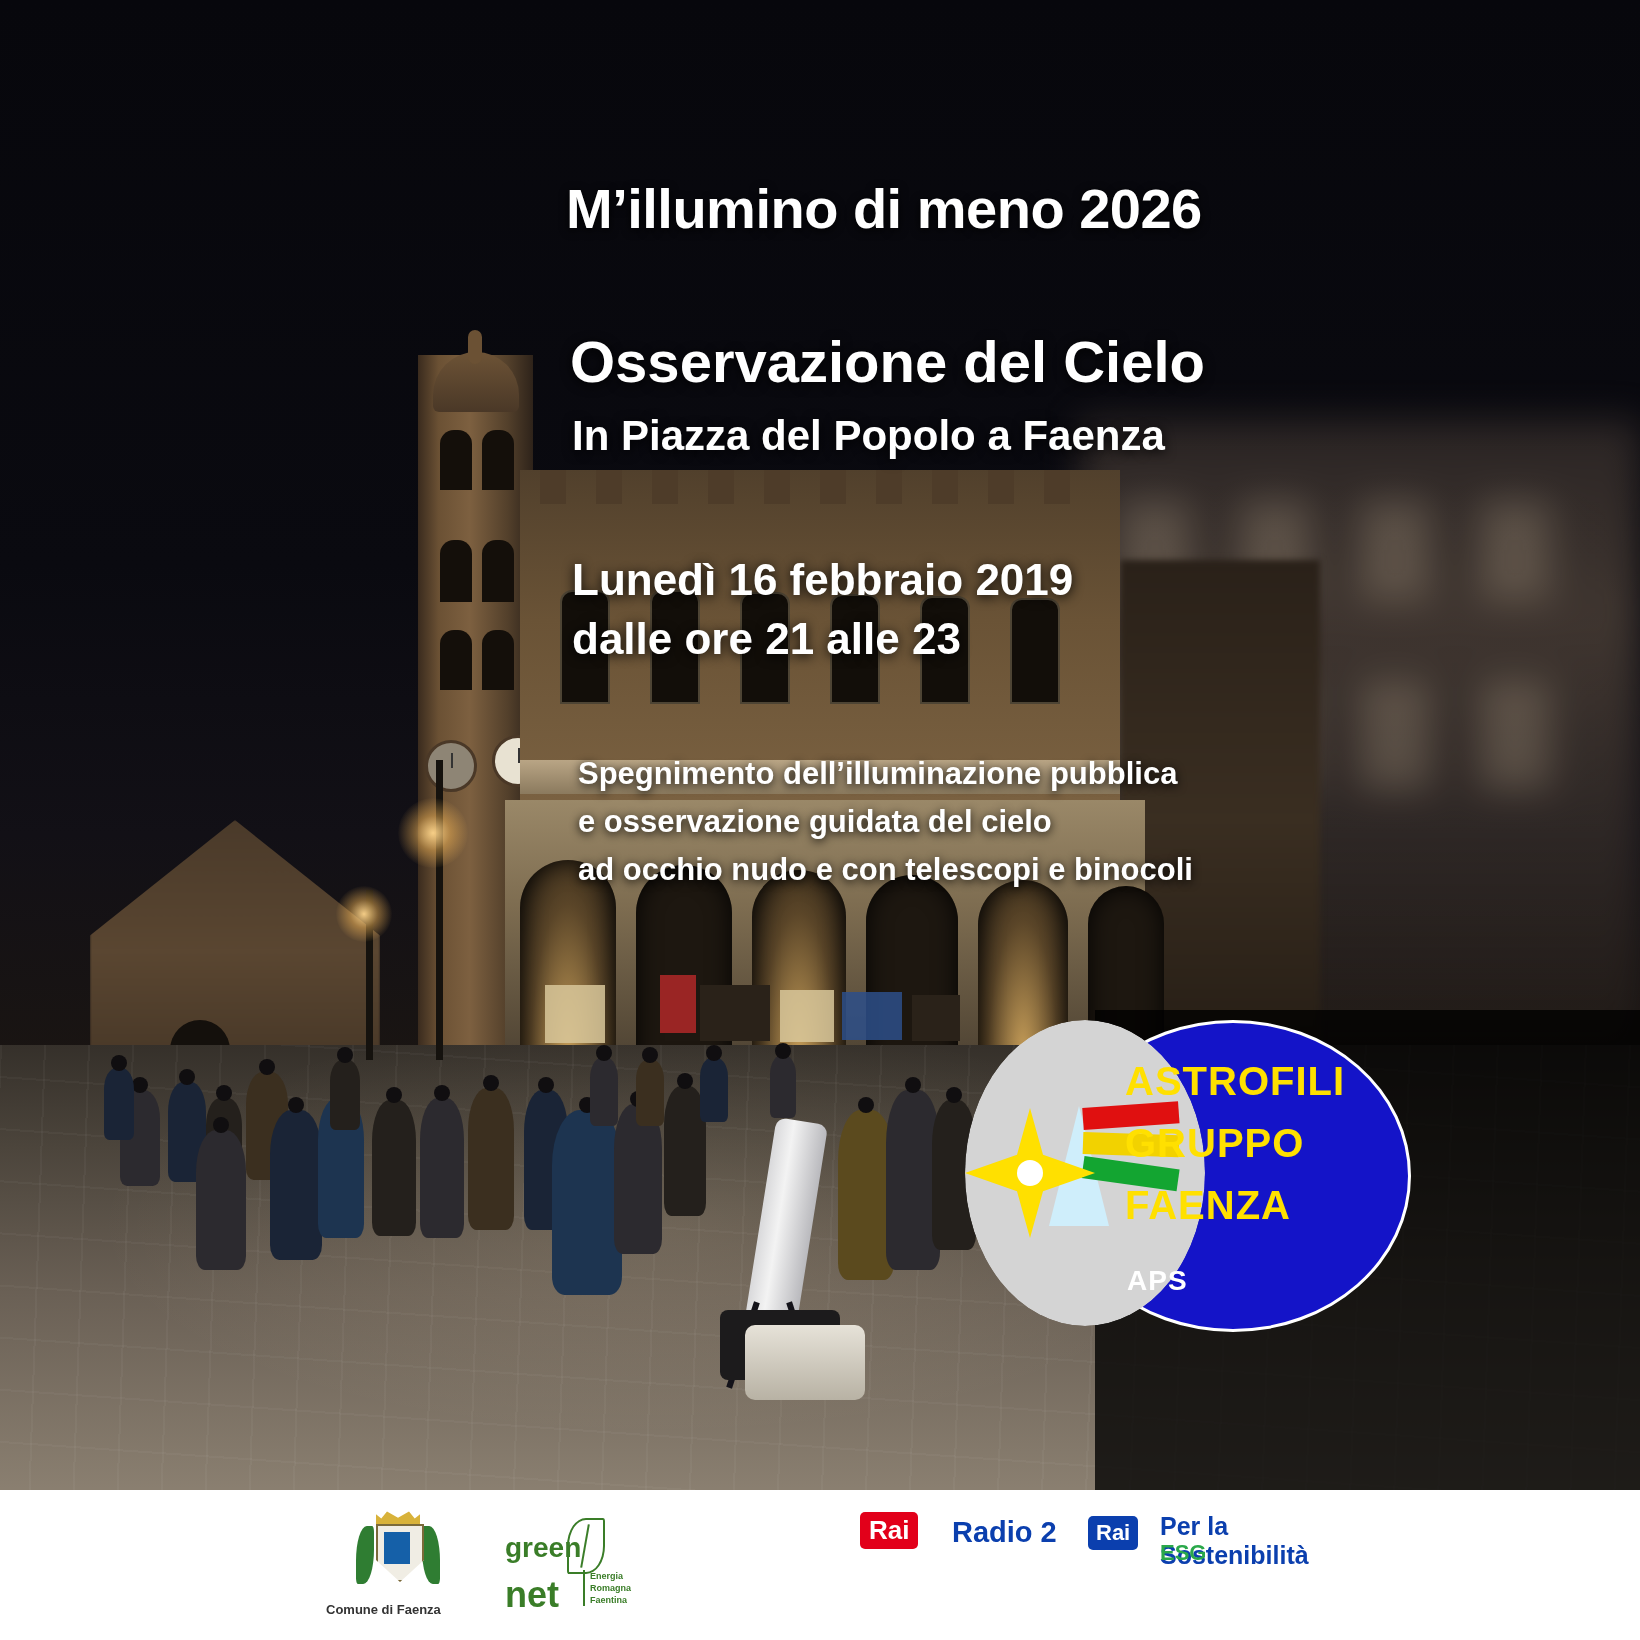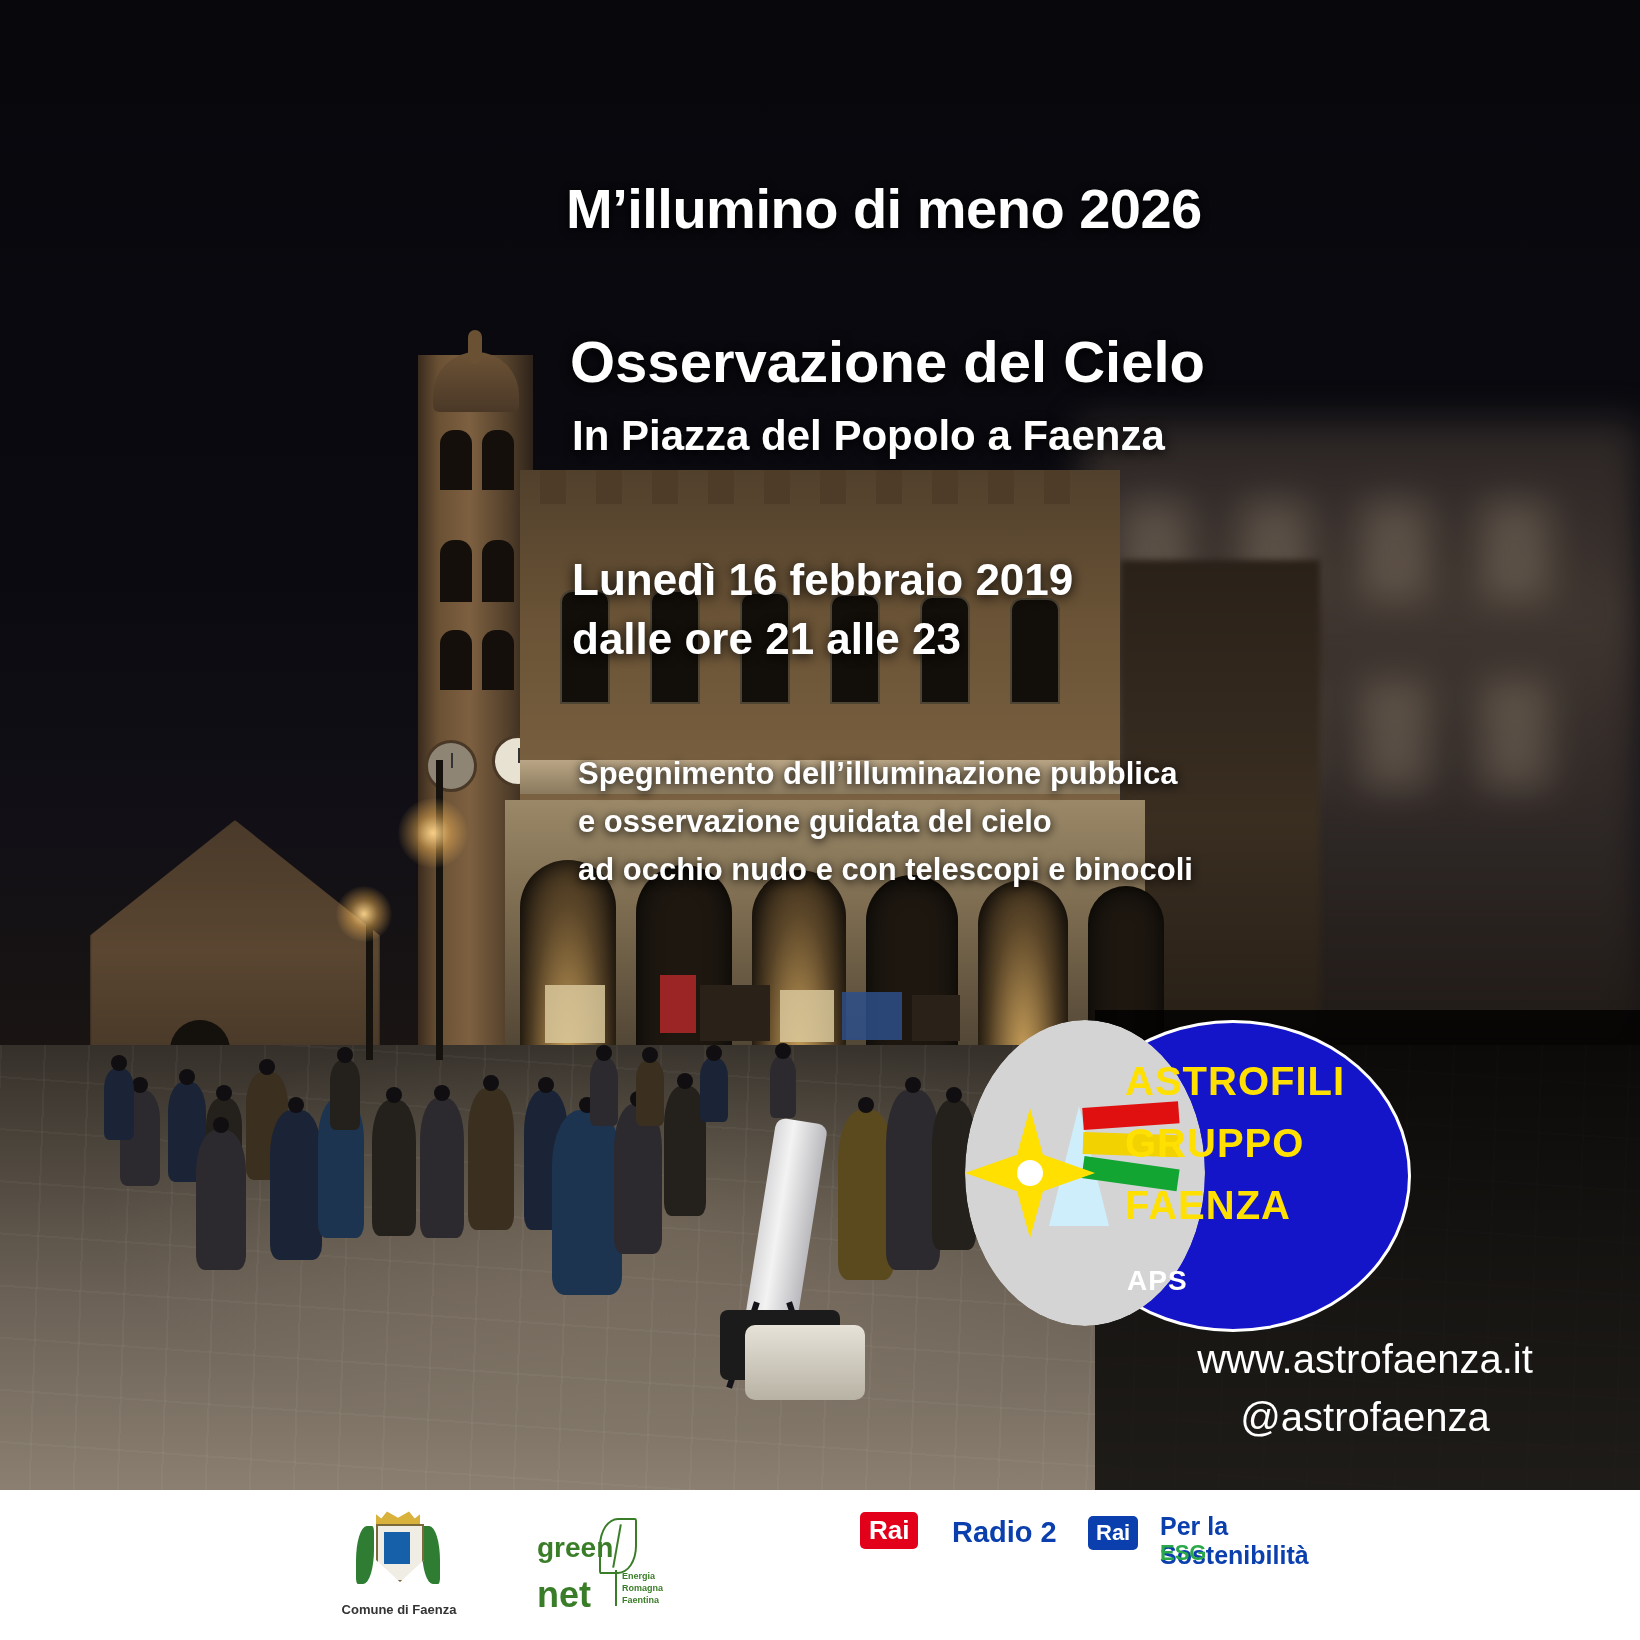--- a/index.html
+++ b/index.html
@@ -527,33 +527,31 @@
     background: #2f7d32;
     border-radius: 60% 10% 60% 10%;
   }
   .crest-leaf-l { left: 4px; }
   .crest-leaf-r { left: 70px; transform: scaleX(-1); }
   .crest-label {
     position: absolute;
     left: 326px;
     top: 112px;
     width: 146px;
-    text-align: center;
     color: #333;
     font-size: 13px;
     font-weight: bold;
   }
 
   .greennet {
     position: absolute;
     left: 505px;
     top: 22px;
     width: 150px;
     height: 105px;
-    margin-left: 32px;
   }
   .gn-green {
     position: absolute;
     left: 0;
     top: 20px;
     color: #3a7d28;
     font-size: 28px;
     font-weight: bold;
   }
   .gn-net {
@@ -831,24 +829,20 @@
     <div class="star"></div>
     <div class="star-core"></div>
     <div class="logo-text">
       <div>ASTROFILI</div>
       <div>GRUPPO</div>
       <div>FAENZA</div>
     </div>
     <div class="logo-aps">APS</div>
   </div>
 
-  <div class="web">
-    <div>www.astrofaenza.it</div>
-    <div>@astrofaenza</div>
-  </div>
 
   <div class="footer">
 
     <div class="crest">
       <div class="crest-leaf-l"></div>
       <div class="crest-leaf-r"></div>
       <div class="crest-crown"></div>
       <div class="crest-shield"></div>
       <div class="crest-lion"></div>
     </div>

